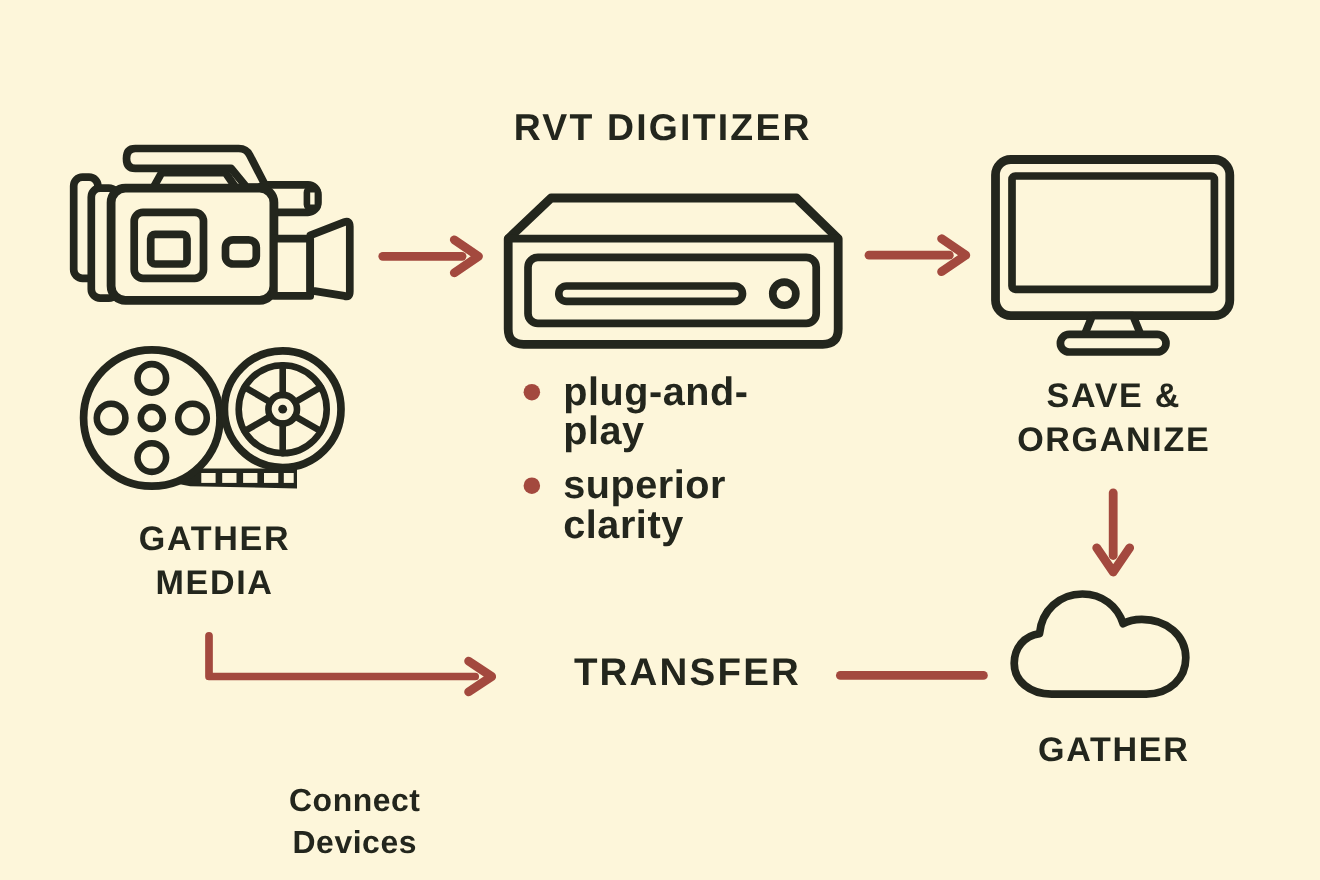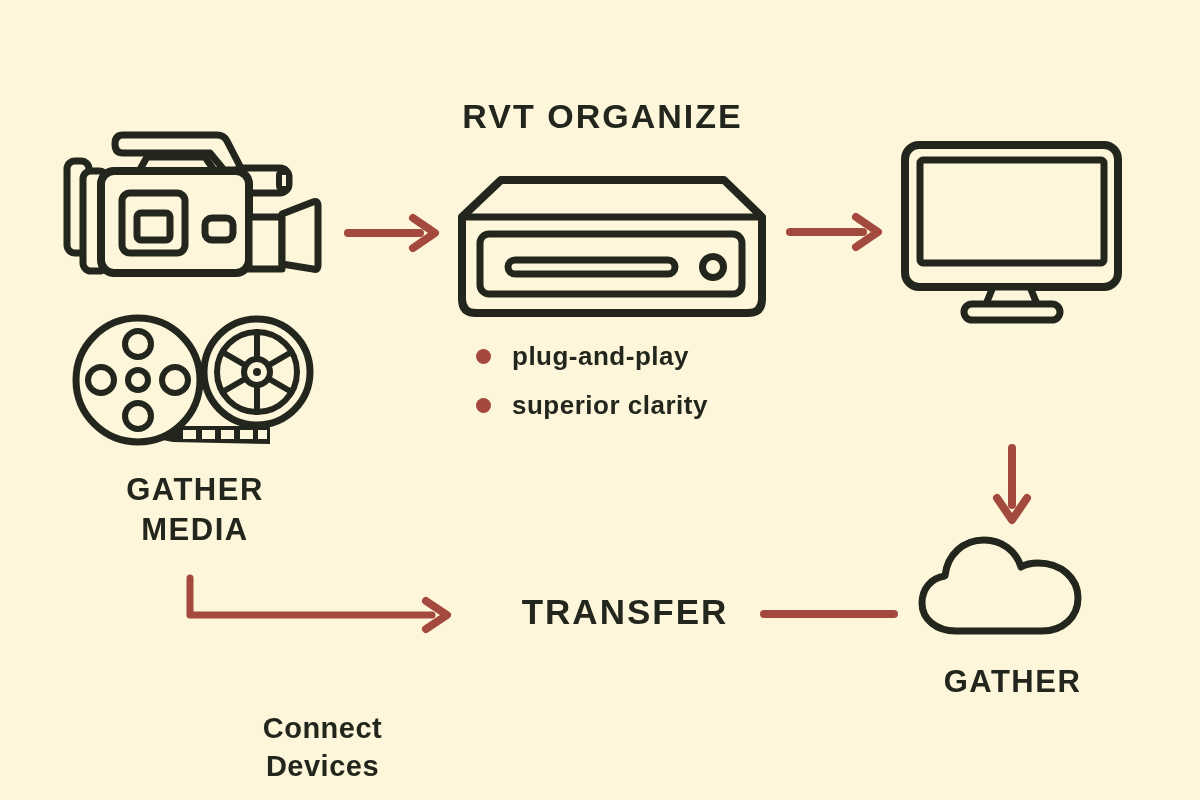--- a/index.html
+++ b/index.html
@@ -42,21 +42,21 @@
   .feature-list {
     list-style: none;
     margin: 0;
     padding: 0;
     width: 280px;
   }
   .feature-list li {
     position: relative;
     padding-left: 38px;
     margin-bottom: 13px;
-    font-size: 26px;
+    font-size: 36px;
     line-height: 36px;
     font-weight: bold;
     color: var(--ink);
     letter-spacing: 0.5px;
     max-width: 275px;
   }
   .feature-list li .feature-text { display: inline-block; max-width: 237px; }
   .dot {
     position: absolute;
     left: 2px;
@@ -65,21 +65,21 @@
     height: 15px;
     border-radius: 50%;
     background: var(--accent);
   }
 </style>
 </head>
 <body>
 
 <div class="canvas">
 
-  <div class="abs label title" style="left:375px; top:96px; width:455px;">RVT ORGANIZE</div>
+  <div class="abs label title" style="left:375px; top:96px; width:455px;">RVT DIGITIZER</div>
 
   <div class="abs icon" style="left:55px; top:125px;">
     <svg width="295" height="160" viewBox="0 0 295 160">
       <g stroke-linejoin="round" stroke-linecap="round">
 
         <rect class="bg-fill" stroke-width="7" x="12" y="36" width="22" height="92" rx="8"></rect>
         <rect class="bg-fill" stroke-width="7" x="28" y="46" width="24" height="100" rx="8"></rect>
 
         <path class="bg-fill" stroke-width="7" d="M 68 10 H 162 Q 169 10 172 16 L 187 45 L 169 45 L 155 28 H 68 Q 60 28 60 19 Q 60 10 68 10 Z"></path>
 
@@ -168,20 +168,24 @@
     <svg width="232" height="186" viewBox="0 0 232 186">
       <g stroke-linejoin="round" stroke-linecap="round">
         <rect class="bg-fill" stroke-width="8" x="9" y="7" width="213" height="142" rx="14"></rect>
         <rect class="ink-stroke" stroke-width="7" x="24" y="22" width="184" height="103" rx="3"></rect>
         <path class="bg-fill" stroke-width="7" d="M 97 149 L 88 171 H 143 L 134 149 Z"></path>
         <rect class="bg-fill" stroke-width="7" x="68" y="166" width="96" height="16" rx="8"></rect>
       </g>
     </svg>
   </div>
 
+  <div class="abs label node-label" style="left:895px; top:340px; width:235px;">
+    <div>SAVE &amp;</div>
+    <div>ORGANIZE</div>
+  </div>
 
   <div class="abs icon" style="left:918px; top:533px;">
     <svg width="170" height="108" viewBox="0 0 170 108">
       <path class="bg-fill" stroke-width="7" stroke-linejoin="round" d="M 38 98 H 124 C 145 98 160 84 160 65 C 160 45 143 30 120 30 C 114 30 108 31 103 34 C 98 18 84 7 66 7 C 45 7 29 22 27 43 C 13 45 4 56 4 70 C 4 86 18 98 38 98 Z"></path>
     </svg>
   </div>
 
   <div class="abs label node-label" style="left:895px; top:662px; width:235px;">GATHER</div>
 
   <div class="abs label transfer-label" style="left:500px; top:592px; width:250px;">TRANSFER</div>

